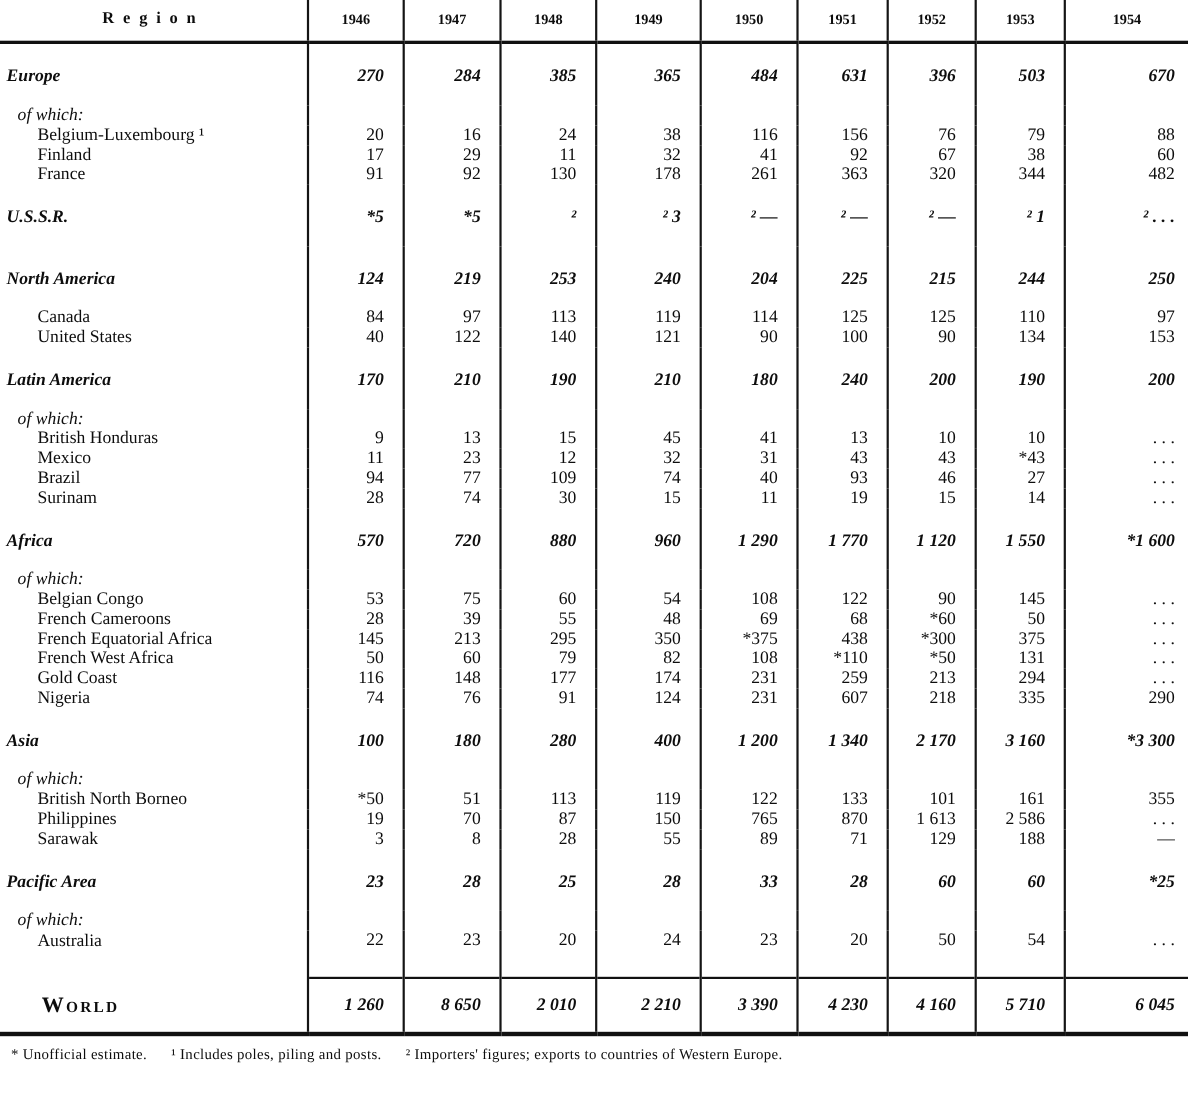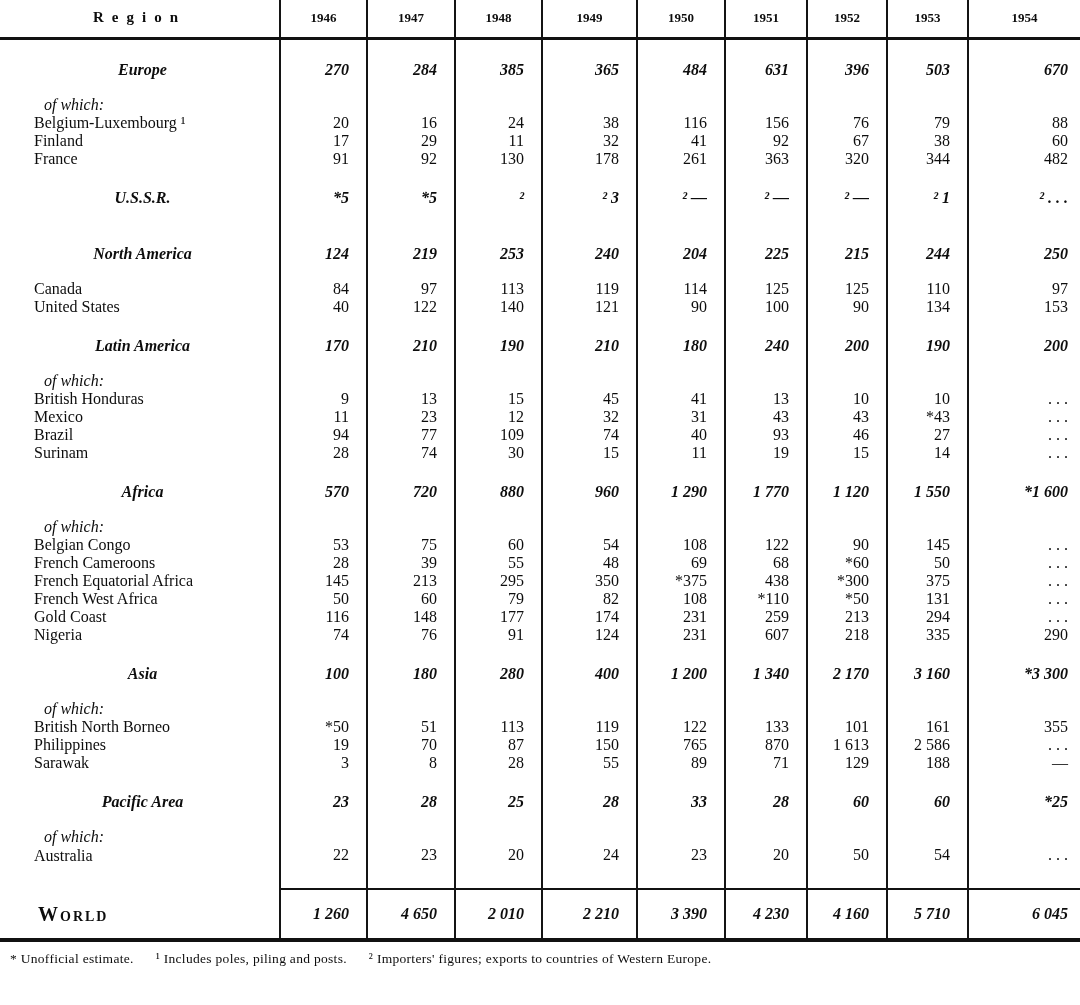--- a/index.html
+++ b/index.html
@@ -46,25 +46,25 @@
   tbody td.num:last-child { padding-right: 12px; }
 
   
   tr.total td {
     font-style: italic;
     font-weight: bold;
     line-height: 20px;
     padding-top: 20px;
     padding-bottom: 16px;
   }
-  tr.total td.label { padding-left: 6px; text-align: center; }
+  tr.total td.label { padding-left: 6px; }
 
   
   tr.ofwhich td { font-style: italic; line-height: 18px; }
-  tr.ofwhich td.label { padding-left: 44px; }
+  tr.ofwhich td.label { padding-left: 16px; }
 
   
   tr.sub td.label { padding-left: 34px; }
   tr.last td { padding-bottom: 24px; }
 
   
   tr.world td {
     font-style: italic;
     font-weight: bold;
     line-height: 20px;
@@ -490,21 +490,21 @@
           <td class="num">24</td>
           <td class="num">23</td>
           <td class="num">20</td>
           <td class="num">50</td>
           <td class="num">54</td>
           <td class="num">. . .</td>
         </tr>
         <tr class="world">
           <td class="label">World</td>
           <td class="num">1 260</td>
-          <td class="num">4 650</td>
+          <td class="num">8 650</td>
           <td class="num">2 010</td>
           <td class="num">2 210</td>
           <td class="num">3 390</td>
           <td class="num">4 230</td>
           <td class="num">4 160</td>
           <td class="num">5 710</td>
           <td class="num">6 045</td>
         </tr>
       </tbody>
   </table>

